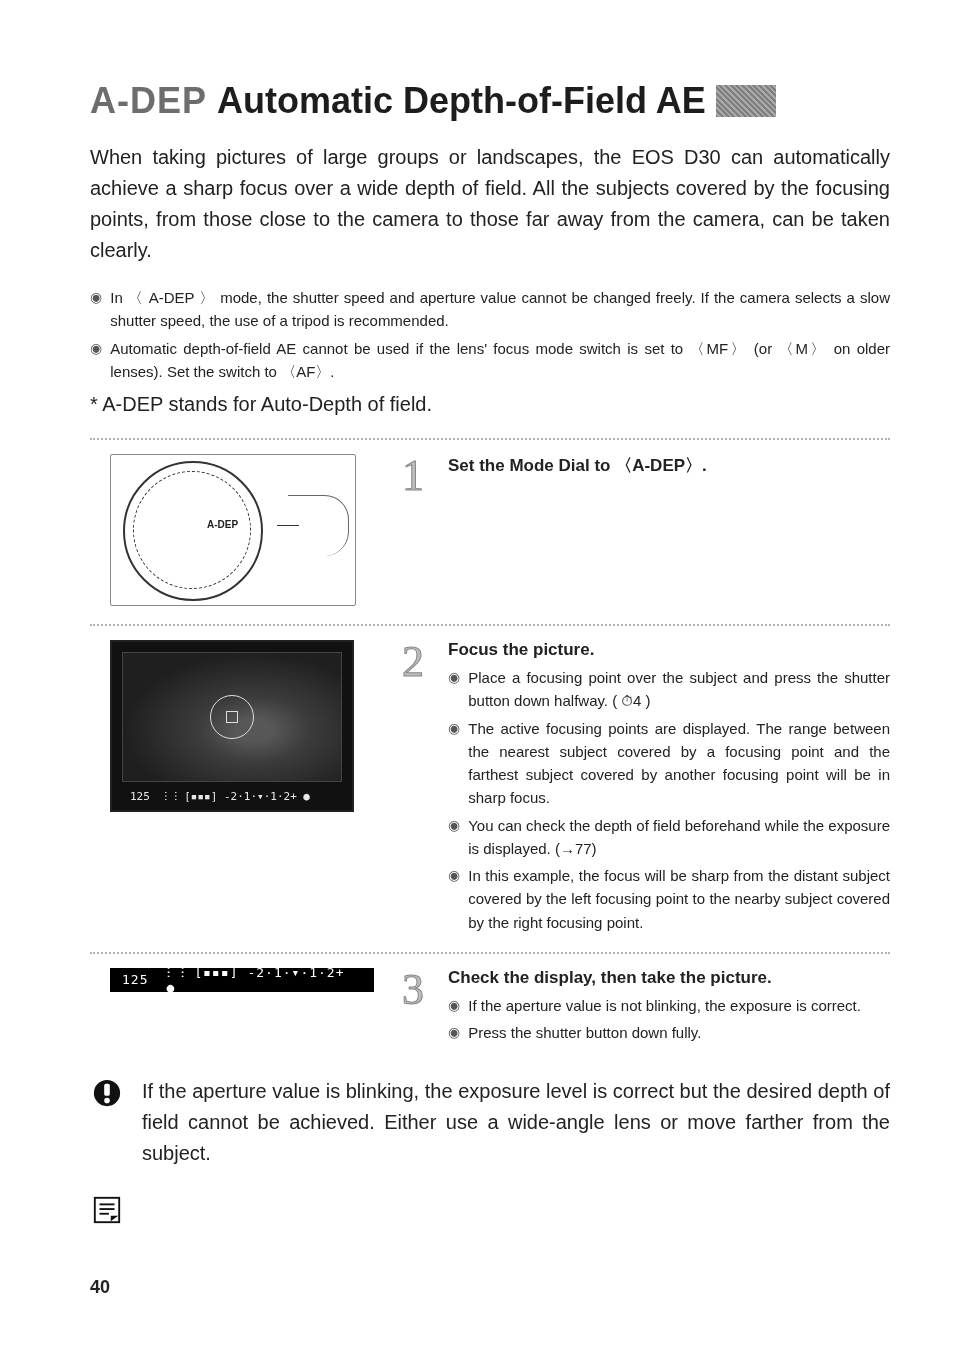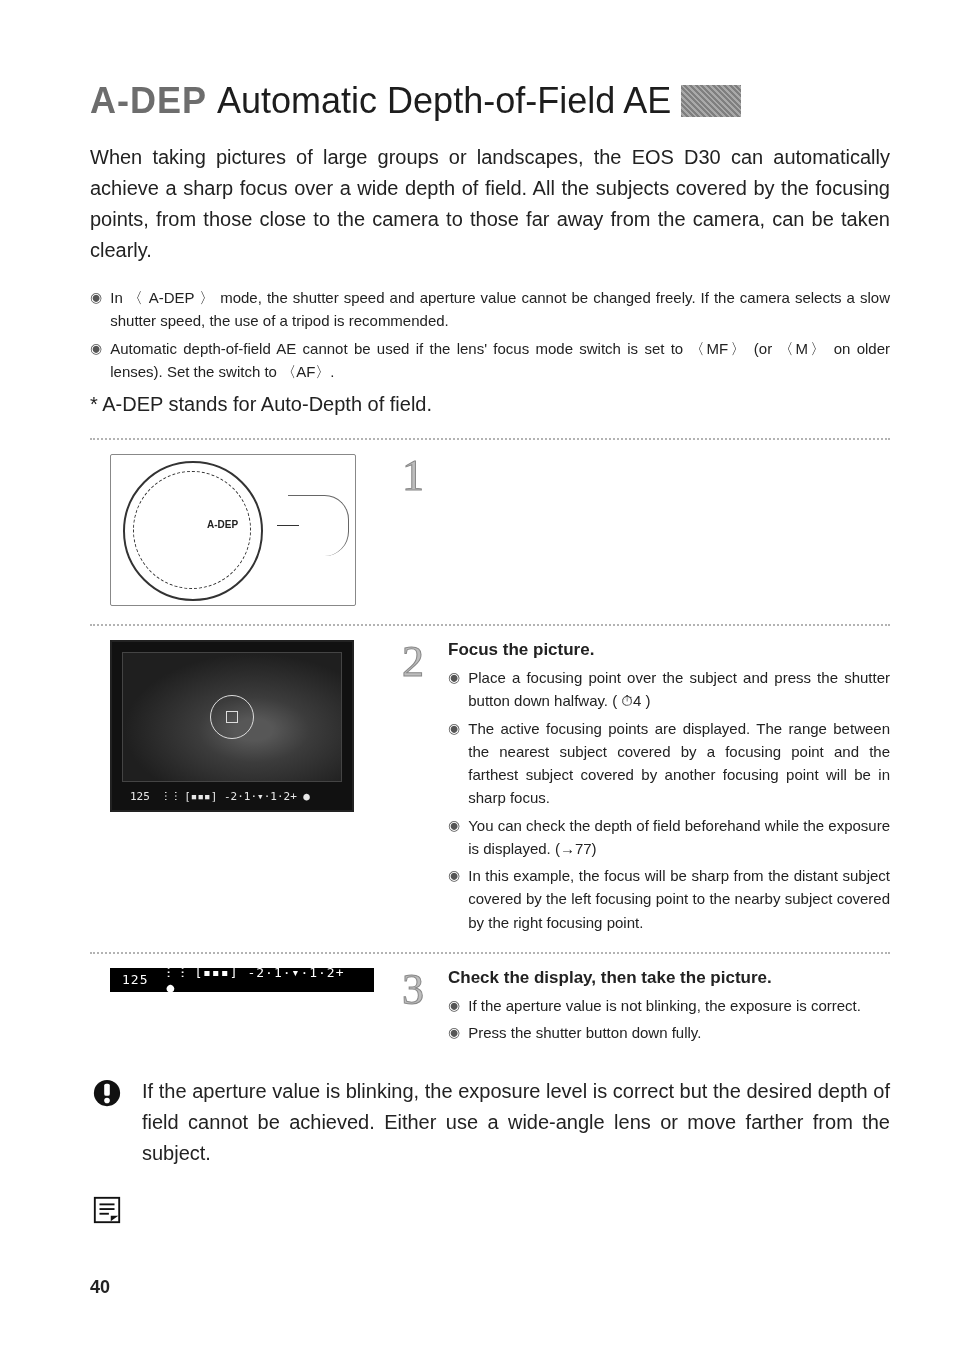--- a/index.html
+++ b/index.html
@@ -24,21 +24,21 @@
   .title-prefix {
     font-family: Arial, Helvetica, sans-serif;
     font-weight: 800;
     letter-spacing: 1px;
     color: #6d6d6d;
     font-size: 36px;
   }
   .title-main {
     color: #1d1d1d;
     font-size: 36px;
-    font-weight: 400;
+    font-weight: 700;
   }
   .title-block {
     width: 60px;
     height: 32px;
     background: repeating-linear-gradient(45deg,#7f7f7f,#7f7f7f 2px,#a9a9a9 2px,#a9a9a9 4px);
     display: inline-block;
   }
 
   .intro, .intro-b, .foot, .note-text {
     font-size: 20px;
@@ -280,20 +280,23 @@
       <div class="dial-diagram">
         <div class="dial-circle"></div>
         <div class="dial-inner"></div>
         <span class="dial-label">A-DEP</span>
         <div class="dial-pointer"></div>
         <div class="dial-side"></div>
       </div>
     </div>
     <div class="step-right">
       <div class="step-num">1</div>
+      <div class="step-body">
+        <div class="step-title">Set the Mode Dial to 〈A-DEP〉.</div>
+      </div>
     </div>
   </div>
 
   <div class="sep"></div>
 
   <div class="step-row">
     <div class="step-left">
       <div class="viewfinder">
         <div class="viewfinder-img">
           <div class="vf-focus"></div>

